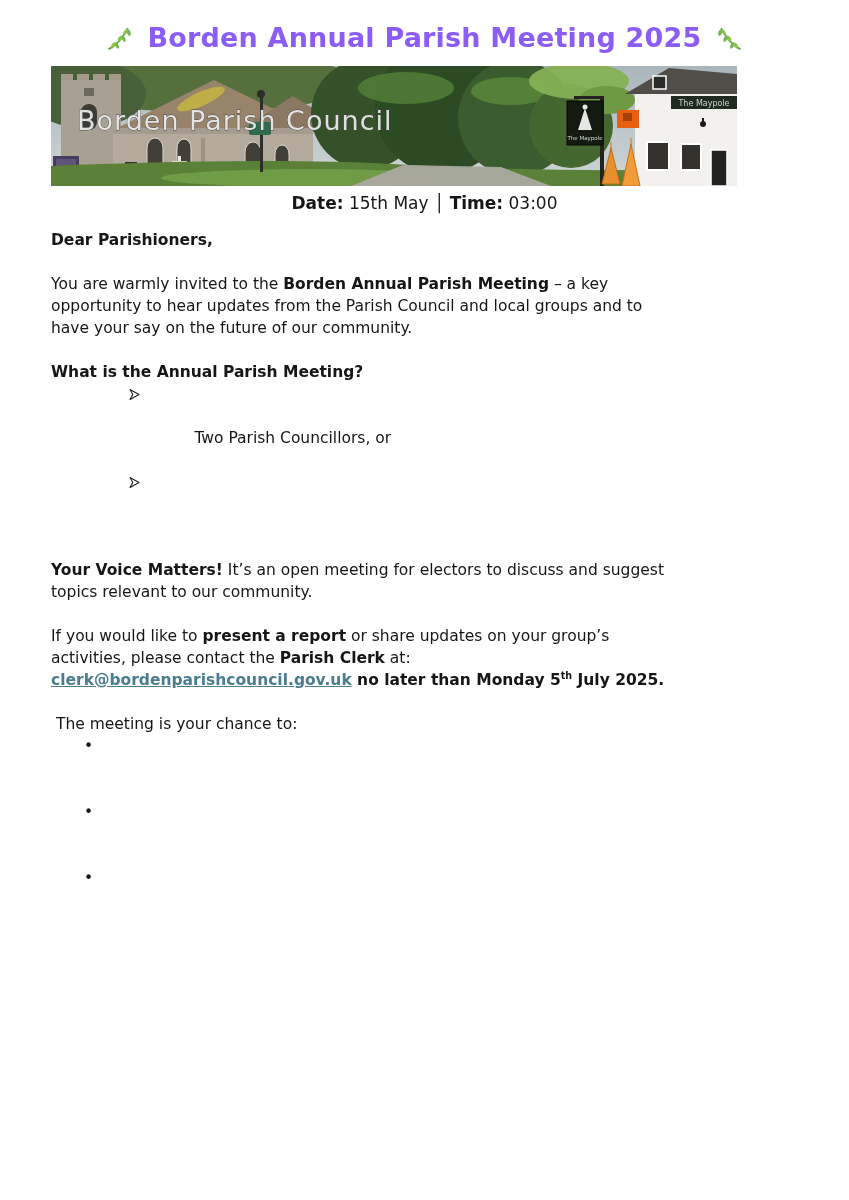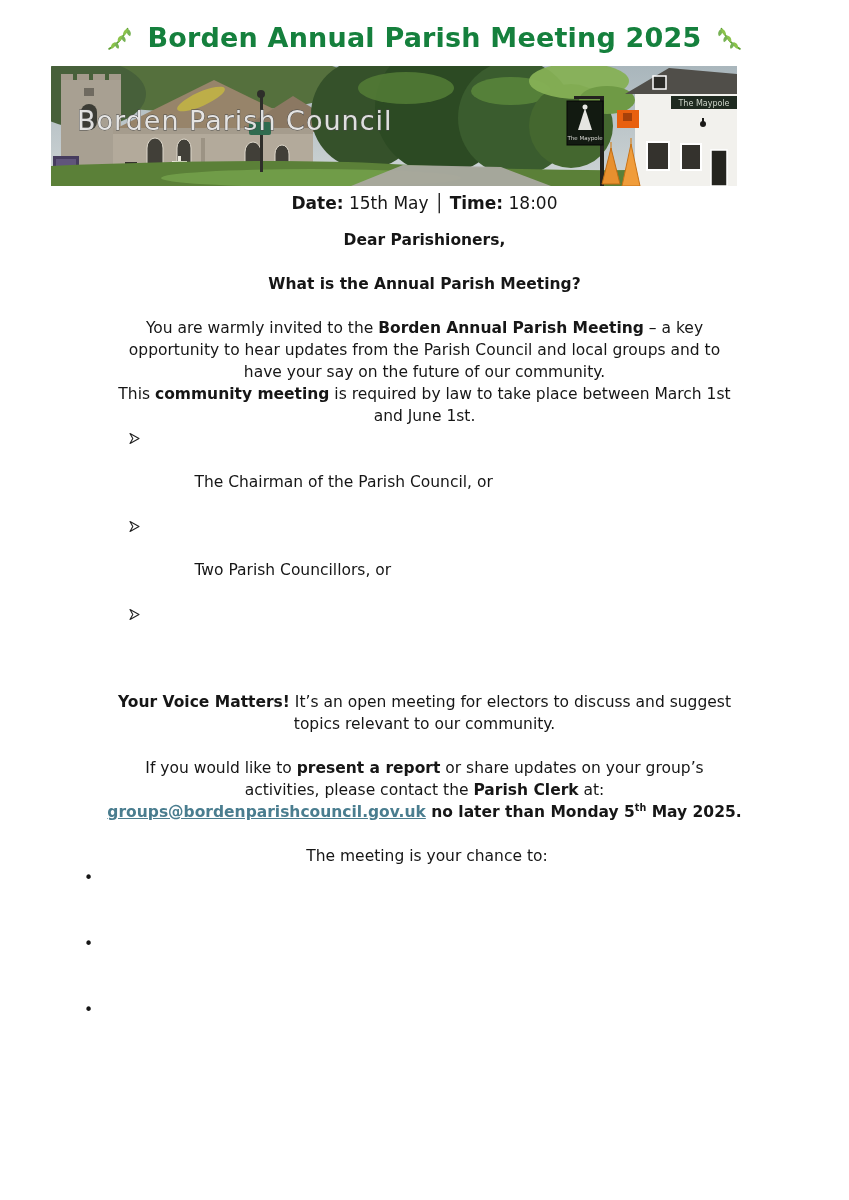--- a/index.html
+++ b/index.html
@@ -3,34 +3,34 @@
 <meta charset="utf-8">
 <style>
   html,body{margin:0;padding:0;}
   body{
     width:849px;height:1200px;overflow:hidden;background:#ffffff;
     font-family:"DejaVu Sans",sans-serif;color:#141414;
   }
   .page{padding:0 51px;}
   
   .title-row{display:flex;justify-content:center;align-items:center;gap:12px;padding-top:22px;margin:0 -30px;}
-  .title-text{font-size:27px;font-weight:700;color:#15803d;letter-spacing:.2px;white-space:nowrap;}
+  .title-text{font-size:27px;font-weight:700;color:#8b5cf6;letter-spacing:.2px;white-space:nowrap;}
   .leaf{width:30px;height:30px;flex:0 0 auto;}
   .leaf.mirror{transform:scaleX(-1);}
   
   .banner-wrap{width:786px;margin:13px auto 0;}
   svg.banner{display:block;width:686px;height:120px;}
   .overlay{font-family:"DejaVu Sans",sans-serif;font-size:27px;fill:#ededed;fill-opacity:.92;
            stroke:#474747;stroke-width:.8;paint-order:stroke;letter-spacing:1px;}
   .sign-text{font-family:"DejaVu Sans",sans-serif;}
   
   .event{text-align:center;font-size:17px;line-height:21px;margin-top:7px;color:#161616;}
   
   .content{margin-top:15px;font-size:15.5px;line-height:22px;color:#161616;}
-  .content p{margin:0;white-space:pre-wrap;text-align:center;}
+  .content p{margin:0;white-space:pre-wrap;}
   .sp{margin-top:22px !important;}
   .b{font-weight:700;margin-top:20px;}
   a.link{color:#4a7d8f;font-weight:700;text-decoration:underline;}
   sup{font-size:.62em;line-height:0;}
   ul{margin:0;padding:0;list-style:none;}
   ul.arrows li{position:relative;padding-left:104px;white-space:pre-wrap;}
   ul.arrows .arrow-bullet{position:absolute;left:77px;top:5px;line-height:0;}
   ul.dots li{position:relative;padding-left:52px;white-space:pre-wrap;}
   ul.dots .dot-bullet{position:absolute;left:33px;top:0;}
 </style>
@@ -146,57 +146,49 @@
         <rect x="559" y="76" width="2" height="10" fill="#caa06a"></rect>
         <rect x="579" y="72" width="2" height="10" fill="#caa06a"></rect>
         <polygon points="560,82 551,118 569,118" fill="#e8902f" stroke="#c06c14" stroke-width="1"></polygon>
         <polygon points="580,78 571,120 589,120" fill="#f09c3a" stroke="#c97316" stroke-width="1"></polygon>
       </g>
       <text class="overlay" x="26" y="64">Borden Parish Council</text>
     </svg>
   </div>
 
   <div class="event">
-    <div><span class="b">Date:</span><span> 15th May │ </span><span class="b">Time:</span><span> 18:00</span></div>
+    <div><span class="b">Date:</span><span> 15th May │ </span><span class="b">Time:</span><span> 03:00</span></div>
   </div>
 
   <div class="content">
     <p><span class="b">Dear Parishioners,</span></p>
-    <p class="sp"><span class="b">What is the Annual Parish Meeting?</span></p>
-
     <p class="sp"><span>You are warmly invited to the </span><span class="b">Borden Annual Parish Meeting</span><span> – a key
 opportunity to hear updates from the Parish Council and local groups and to
 have your say on the future of our community.</span></p>
-    <p><span>This </span><span class="b">community meeting</span><span> is required by law to take place between March 1st
-and June 1st.</span></p>
+
+    <p class="sp"><span class="b">What is the Annual Parish Meeting?</span></p>
     <ul class="arrows">
-      <li>
-        <span class="arrow-bullet"><svg width="13" height="13" viewBox="0 0 13 13">
-              <path d="M2 1.5 L11 6.5 L2 11.5 L4.8 6.5 Z" fill="#ffffff" stroke="#222222" stroke-width="1.1" stroke-linejoin="round"></path>
-            </svg></span>
-        <span><span>The Chairman of the Parish Council, or</span></span>
-      </li>
       <li>
         <span class="arrow-bullet"><svg width="13" height="13" viewBox="0 0 13 13">
               <path d="M2 1.5 L11 6.5 L2 11.5 L4.8 6.5 Z" fill="#ffffff" stroke="#222222" stroke-width="1.1" stroke-linejoin="round"></path>
             </svg></span>
         <span><span>Two Parish Councillors, or</span></span>
       </li>
       <li>
         <span class="arrow-bullet"><svg width="13" height="13" viewBox="0 0 13 13">
               <path d="M2 1.5 L11 6.5 L2 11.5 L4.8 6.5 Z" fill="#ffffff" stroke="#222222" stroke-width="1.1" stroke-linejoin="round"></path>
             </svg></span>
       </li>
     </ul>
 
     <p class="sp"><span class="b">Your Voice Matters!</span><span> It’s an open meeting for electors to discuss and suggest
 topics relevant to our community.</span></p>
     <p class="sp"><span>If you would like to </span><span class="b">present a report</span><span> or share updates on your group’s
 activities, please contact the </span><span class="b">Parish Clerk</span><span> at:
-</span><a href="#" class="link b">groups@bordenparishcouncil.gov.uk</a><span class="b"> no later than Monday 5</span><sup class="b">th</sup><span class="b"> May 2025.</span></p>
+</span><a href="#" class="link b">clerk@bordenparishcouncil.gov.uk</a><span class="b"> no later than Monday 5</span><sup class="b">th</sup><span class="b"> July 2025.</span></p>
 
     <p class="sp"><span> The meeting is your chance to:</span></p>
     <ul class="dots">
       <li>
         <span class="dot-bullet">•</span>
       </li>
       <li>
         <span class="dot-bullet">•</span>
       </li>
       <li>

